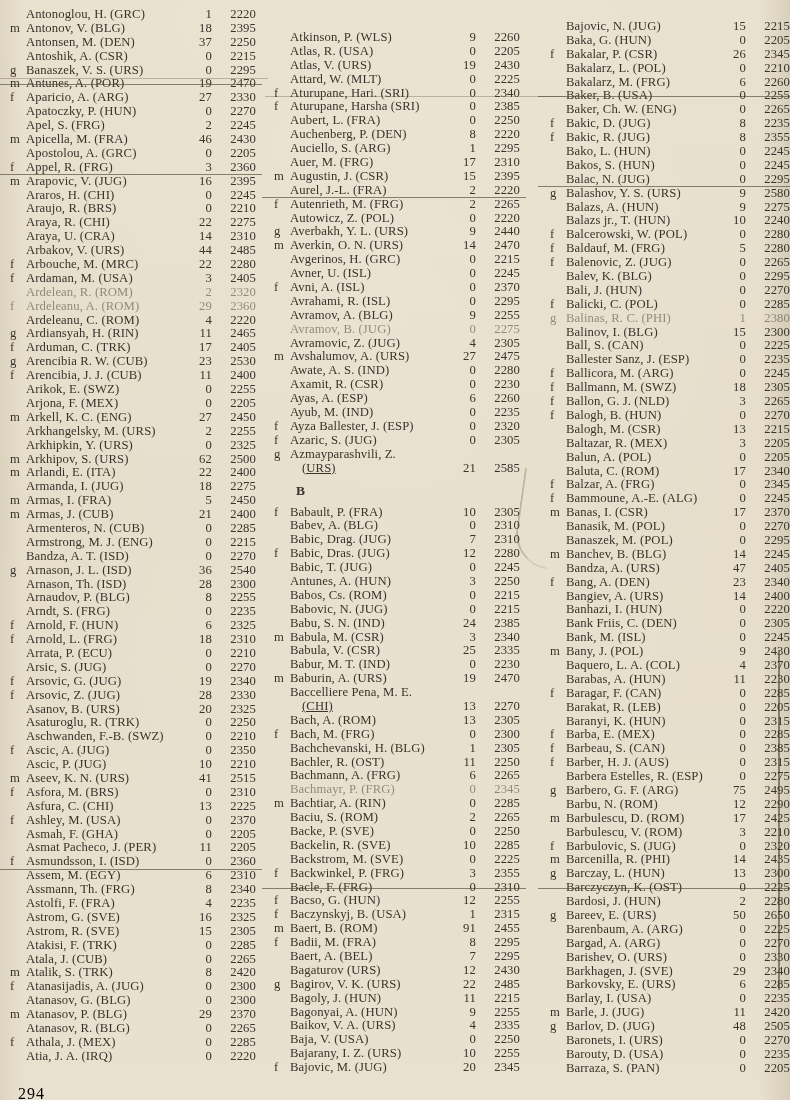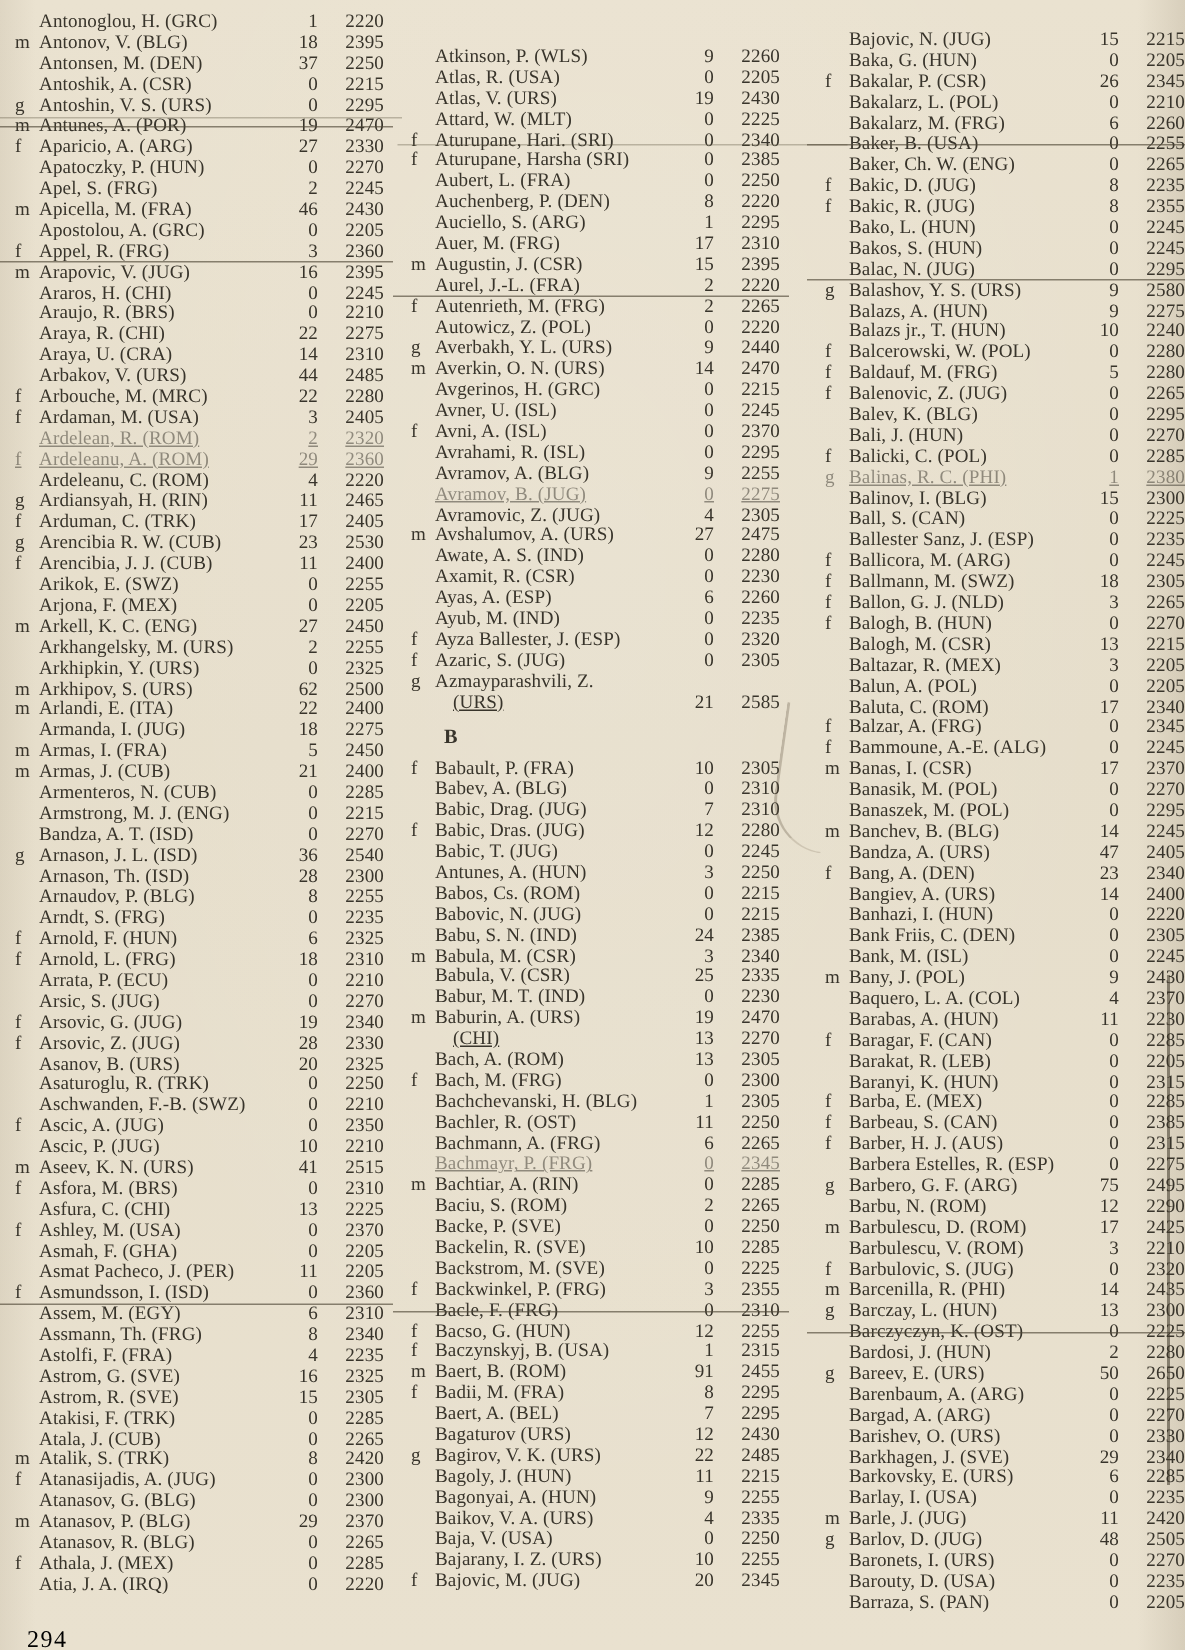--- a/index.html
+++ b/index.html
@@ -15,21 +15,21 @@
   .col{position:absolute;top:0;}
   #col1{left:4px;width:252px;padding-top:8px;}
   #col2{left:268px;width:252px;padding-top:31px;}
   #col3{left:500px;width:246px;padding-top:20px;margin-left:44px;}
   .row{display:flex;height:13.9px;line-height:13.9px;font-size:12.7px;letter-spacing:0.1px;position:relative;}
   .t{flex:none;width:22px;padding-left:6px;box-sizing:border-box;}
   .n{flex:1;white-space:nowrap;overflow:hidden;}
   .n2{padding-left:12px;text-decoration:underline;}
   .g{flex:none;width:26px;text-align:right;}
   .r{flex:none;width:42px;text-align:right;padding-left:2px;}
-  .fade{opacity:0.5;text-decoration:underline;}
+  .fade{opacity:0.5;}
   .ln-through::after,.ln-above::after,.ln-below::after{
     content:"";position:absolute;left:-6px;right:-6px;border-top:1px solid rgba(80,72,56,0.65);
   }
   .ln-through::after{top:7px;}
   .ln-above::after{top:0;}
   .ln-below::after{top:13.4px;}
   .section{height:14px;line-height:14px;margin:8px 0 8px 28px;font-weight:bold;font-size:13.5px;}
   .pageno{position:absolute;left:18px;top:1085px;font-size:16px;letter-spacing:1px;color:#000000;}
   .scanline{position:absolute;height:1px;background:rgba(95,85,65,0.35);}
   #scanline-a{left:0;width:268px;top:78px;}
@@ -62,21 +62,21 @@
       <span class="r">2250</span>
     </div>
     <div class="row">
       <span class="t"></span>
       <span class="n">Antoshik, A. (CSR)</span>
       <span class="g">0</span>
       <span class="r">2215</span>
     </div>
     <div class="row">
       <span class="t">g</span>
-      <span class="n">Antoshin, V. S. (URS)</span>
+      <span class="n">Banaszek, V. S. (URS)</span>
       <span class="g">0</span>
       <span class="r">2295</span>
     </div>
     <div class="row ln-through">
       <span class="t">m</span>
       <span class="n">Antunes, A. (POR)</span>
       <span class="g">19</span>
       <span class="r">2470</span>
     </div>
     <div class="row">
@@ -762,20 +762,24 @@
       <span class="t"></span>
       <span class="n">Babur, M. T. (IND)</span>
       <span class="g">0</span>
       <span class="r">2230</span>
     </div>
     <div class="row">
       <span class="t">m</span>
       <span class="n">Baburin, A. (URS)</span>
       <span class="g">19</span>
       <span class="r">2470</span>
+    </div>
+    <div class="row">
+      <span class="t"></span>
+      <span class="n">Baccelliere Pena, M. E.</span>
     </div>
     <div class="row">
       <span class="t"></span>
       <span class="n n2">(CHI)</span>
       <span class="g">13</span>
       <span class="r">2270</span>
     </div>
     <div class="row">
       <span class="t"></span>
       <span class="n">Bach, A. (ROM)</span>

